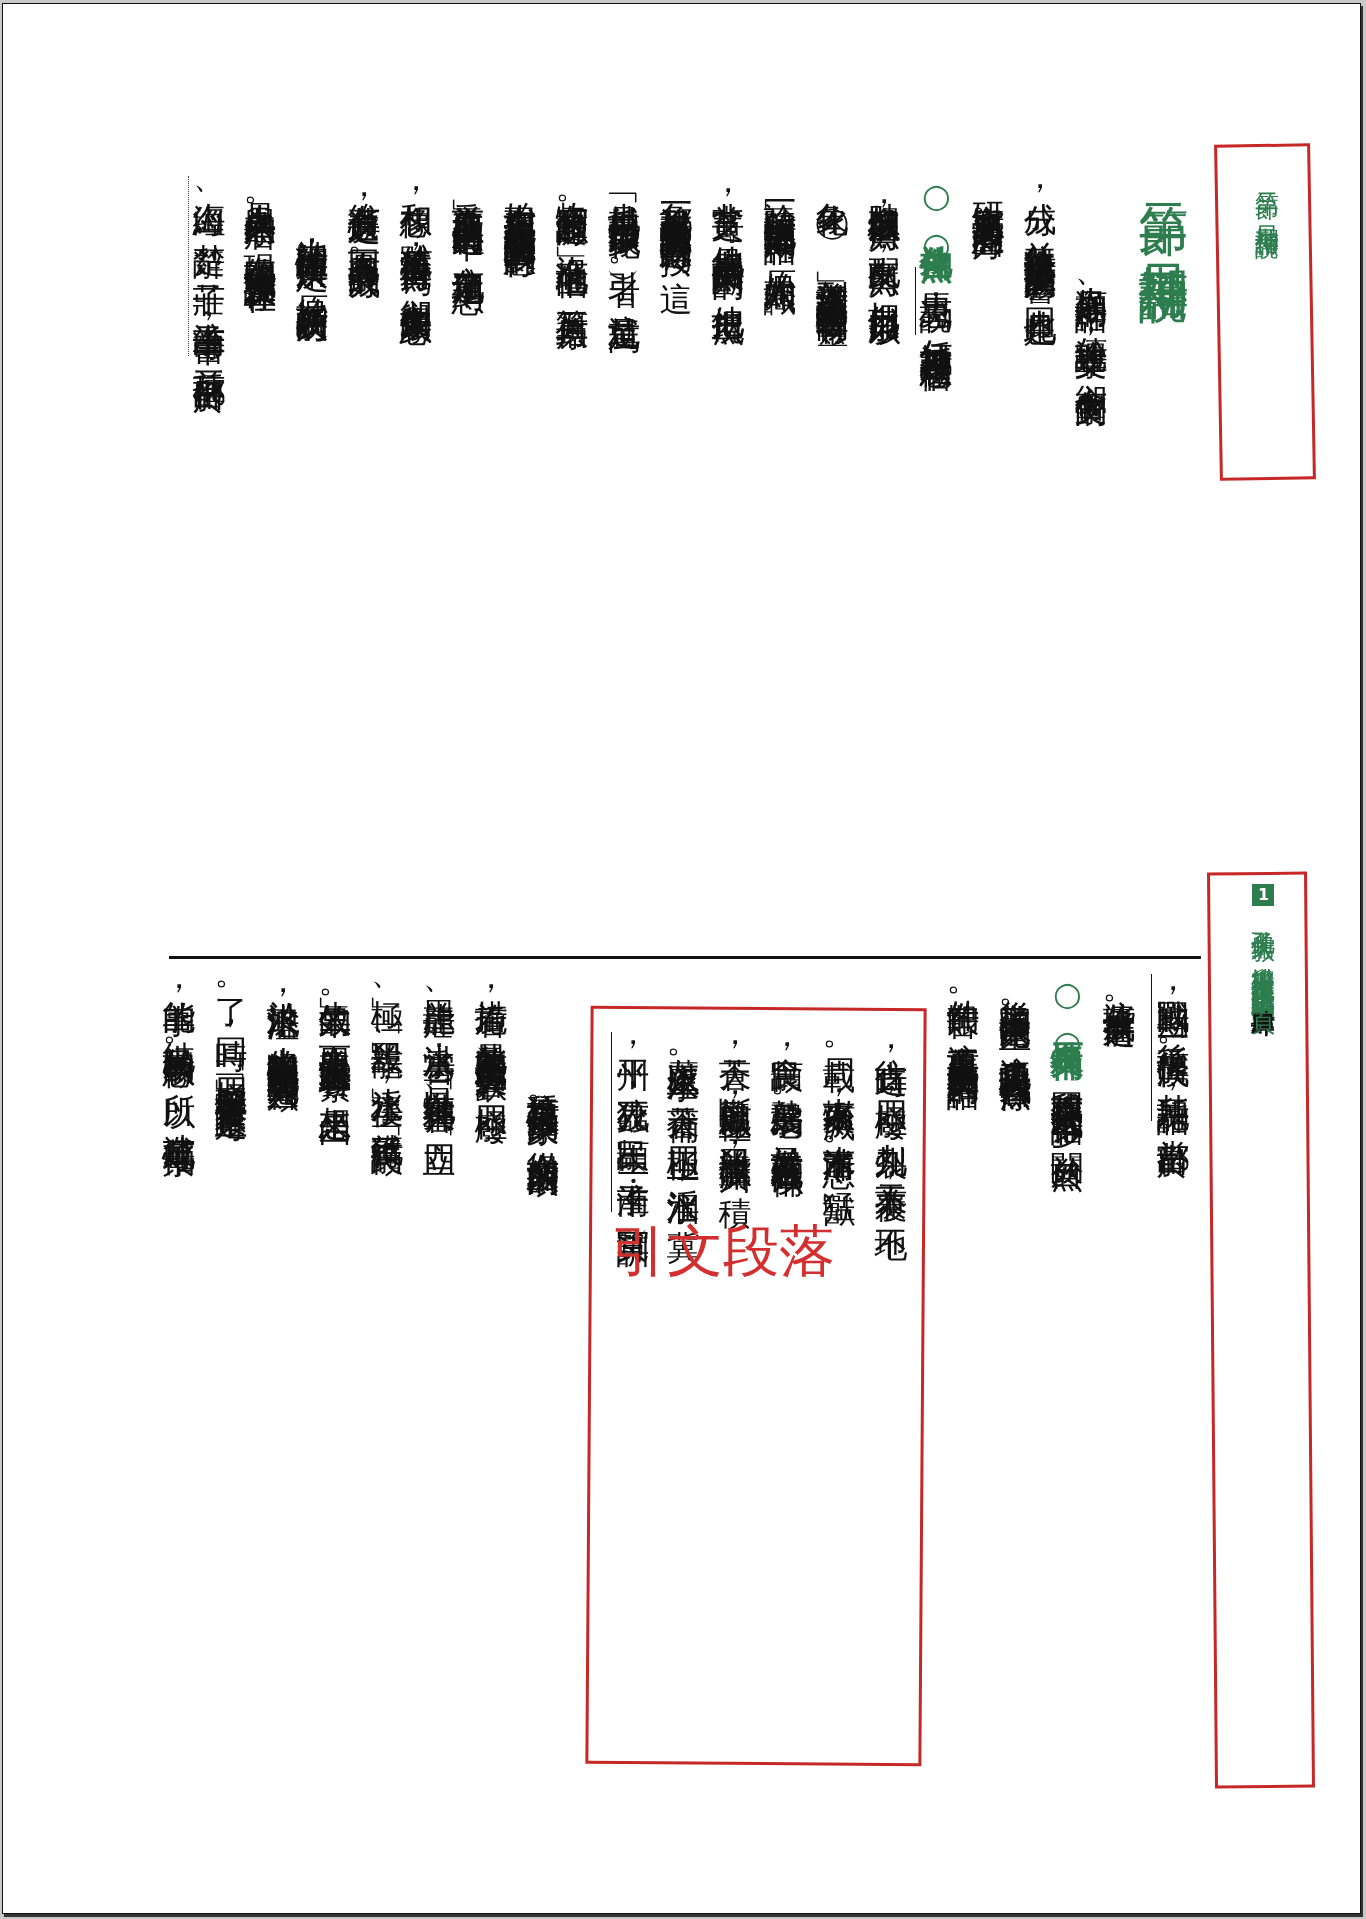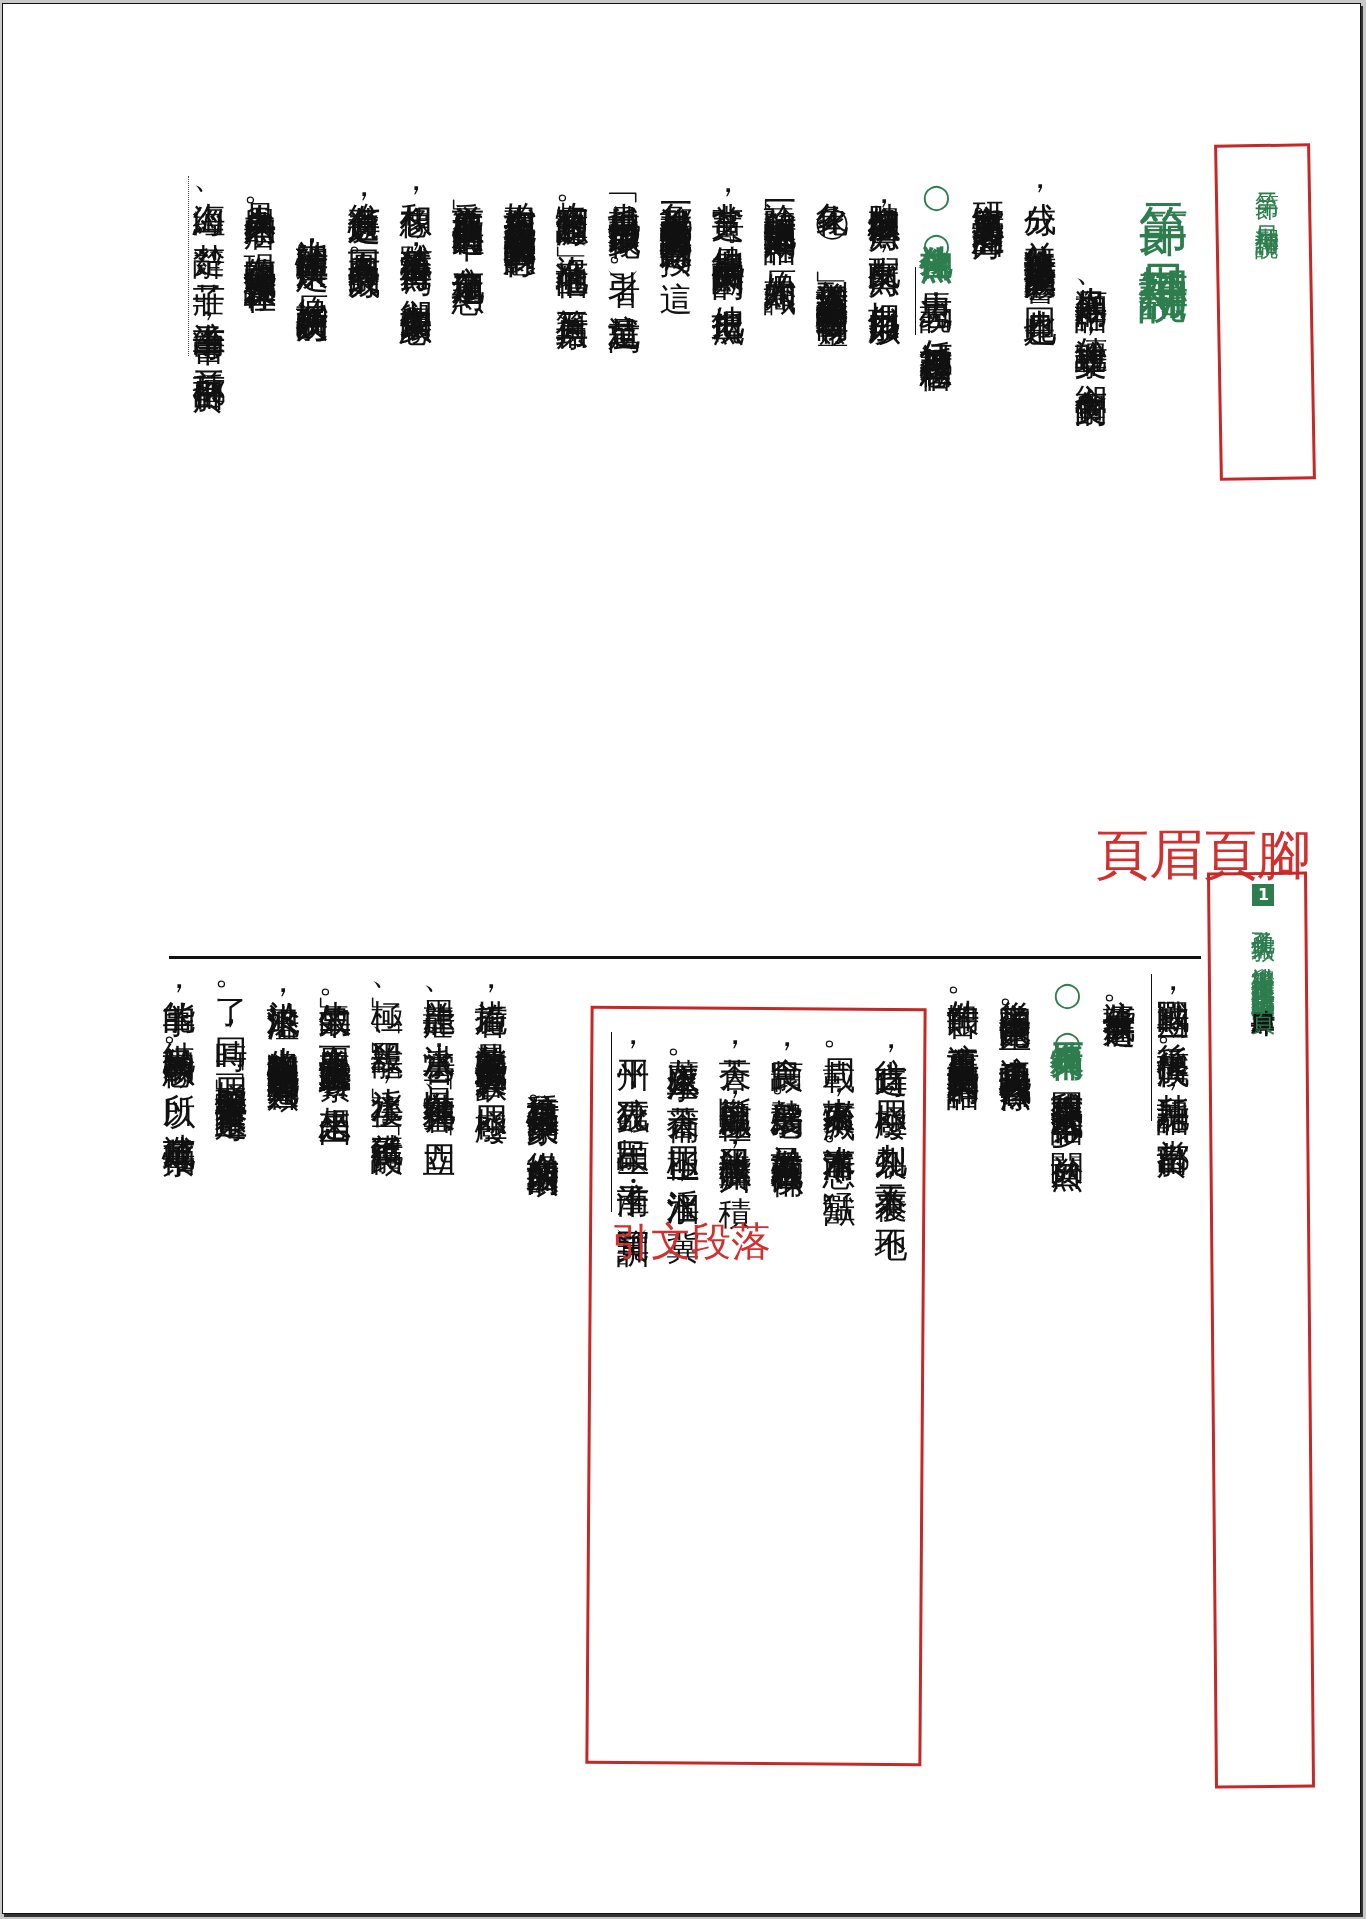--- a/index.html
+++ b/index.html
@@ -27,21 +27,20 @@
   .wavy { border-left:1.5px dotted #444; }
 </style>
 </head>
 <body>
 
 <div class="page">
 
   <div class="redbox" style="left:1214px; top:140px; width:90px; height:330px; transform:rotate(-1deg);"></div>
   <div class="runhead" style="left:1248px; top:170px;">第二節　早期神話傳說</div>
 
-  <div class="redlabel" style="left:1092px; top:815px;">頁眉頁腳</div>
 
   <div class="redbox" style="left:1208px; top:868px; width:94px; height:910px; transform:rotate(-0.5deg);"></div>
   <div class="runhead" style="left:1244px; top:880px;">
     <span class="num-badge">1</span><span>孔子與儒教：禮樂與人文價值《子學時代編《中國哲學史《第</span><b>肆肆</b><span>頁</span>
   </div>
 
   <div class="title" style="left:1128px; top:162px;">第二節　早期神話傳說</div>
 
   <div class="col" style="left:1068px; top:222px;">　人類早期的神話、傳說雖非文學，卻含有文學的</div>
   <div class="col" style="left:1017px; top:172px;">成分，並往往對後世文學產生頗大的影響，因此也是</div>
@@ -74,21 +73,21 @@
   <div class="col" style="left:992px; top:970px;">災害的占了很大的比重。這也反映了我國古代自然條</div>
   <div class="col" style="left:940px; top:970px;">件的艱苦。這裏首先要舉出來的是女媧補天的神話：</div>
 
   <div class="redbox" style="left:585px; top:1003px; width:330px; height:752px; transform:rotate(0.4deg);"></div>
   <div class="col" style="left:868px; top:1028px;">往古之時，四極廢，九州裂，天不兼覆，地不</div>
   <div class="col" style="left:816px; top:1028px;">周載。火爁炎而不滅，水浩洋而不息。猛獸</div>
   <div class="col" style="left:764px; top:1028px;">食顓民，鷙鳥攫老弱。於是女媧煉五色石以補</div>
   <div class="col" style="left:712px; top:1028px;">蒼天，斷鼇足以立四極，殺黑龍以濟冀州，積</div>
   <div class="col" style="left:660px; top:1028px;">蘆灰以止淫水。蒼天補，四極正，淫水涸，冀</div>
   <div class="col ul" style="left:608px; top:1028px;">州平，狡蟲死，顓民生。（淮南子·覽冥訓）</div>
-  <div class="redlabel" style="left:608px; top:1210px; font-size:40px;">引文段落</div>
+  <div class="redlabel" style="left:608px; top:1210px; font-size:56px;">引文段落</div>
 
   <div class="col" style="left:520px; top:1028px;">　這種災難是很可怕的景象。從女媧所採取的四項</div>
   <div class="col" style="left:468px; top:970px;">措施看，此景象的主要成因實在於蒼天缺、四極廢、</div>
   <div class="col" style="left:416px; top:970px;">黑龍肆虐、洪水爲害；是以在她「補蒼天」、「立四</div>
   <div class="col" style="left:364px; top:970px;">極」、「殺黑龍」、「止淫水」後，就獲得了「顓民</div>
   <div class="col" style="left:312px; top:970px;">生」的效果。而黑龍與洪水當又互有聯繫，想來是由</div>
   <div class="col" style="left:260px; top:970px;">於洪水氾濫，水中的兇猛動物也就隨著大肆危害人類</div>
   <div class="col" style="left:208px; top:970px;">了。同時，「四極廢」與「天不兼覆」實際上是不可</div>
   <div class="col" style="left:156px; top:970px;">能的事，純出於初民的想像。所以，造成此等可怕景</div>
 

